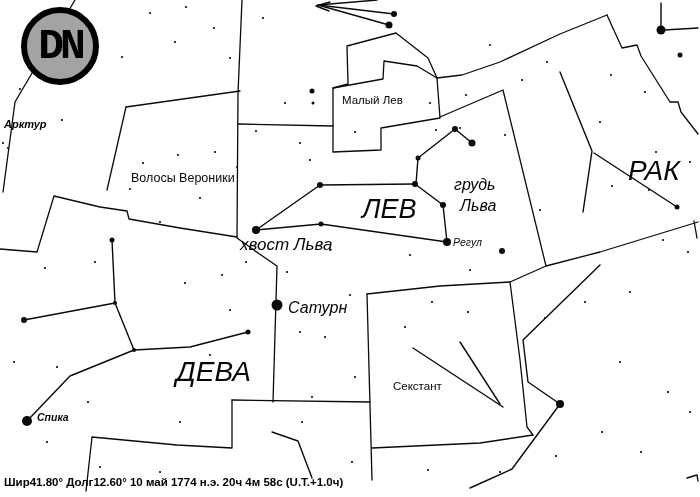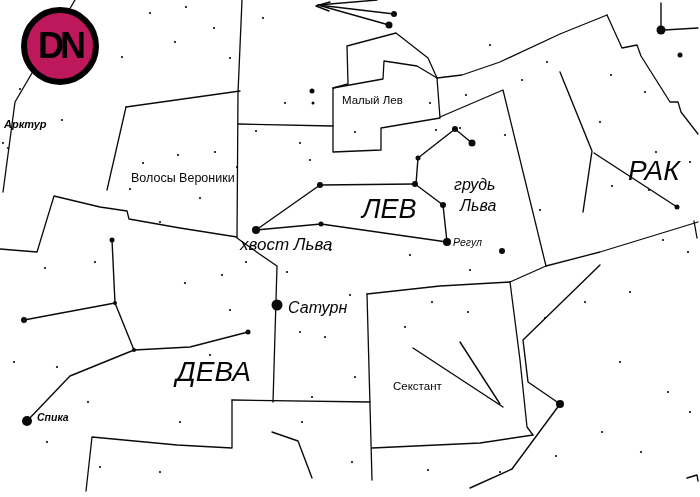--- a/index.html
+++ b/index.html
@@ -3,24 +3,24 @@
 <meta charset="utf-8">
 <style>
   html,body{margin:0;padding:0;background:#fff;}
   #stage{
     position:relative;width:700px;height:497px;background:#ffffff;
     font-family:"Liberation Sans", sans-serif;overflow:hidden;
   }
   #sky-svg{position:absolute;left:0;top:0;}
   .logo{
     position:absolute;left:21px;top:7px;width:66px;height:66px;
-    border:6px solid #000;border-radius:50%;background:#be185d;
+    border:6px solid #000;border-radius:50%;background:#a3a3a3;
     display:flex;align-items:center;justify-content:center;
-    font-weight:700;font-size:36px;letter-spacing:-4px;color:#000;
-    font-family:Liberation Sans, sans-serif;z-index:5;
+    font-weight:700;font-size:43px;letter-spacing:-4px;color:#000;
+    font-family:Liberation Mono, monospace;z-index:5;
   }
   .statusbar{
     position:absolute;left:4px;top:476px;width:696px;height:20px;
     font-size:11.5px;font-weight:700;color:#000;letter-spacing:0px;
     font-family:"Liberation Sans", sans-serif;z-index:5;background:transparent;
   }
   svg text{fill:#060606;}
   svg polyline{fill:none;stroke:#0a0a0a;stroke-linejoin:round;stroke-linecap:round;}
   svg circle{fill:#0a0a0a;stroke:none;}
 </style>
@@ -197,13 +197,16 @@
         <text x="454" y="190" font-size="16" font-style="italic" font-weight="500" font-family="&quot;Liberation Sans&quot;, sans-serif">грудь</text>
         <text x="460" y="211" font-size="16" font-style="italic" font-weight="500" font-family="&quot;Liberation Sans&quot;, sans-serif">Льва</text>
         <text x="453" y="246" font-size="10.5" font-style="italic" font-weight="500" font-family="&quot;Liberation Sans&quot;, sans-serif">Регул</text>
         <text x="288" y="313" font-size="16" font-style="italic" font-weight="500" font-family="&quot;Liberation Sans&quot;, sans-serif">Сатурн</text>
         <text x="37" y="421" font-size="10.5" font-style="italic" font-weight="700" font-family="&quot;Liberation Sans&quot;, sans-serif">Спика</text>
       </g>
     </svg>
   <div class="logo">
     <span>DN</span>
   </div>
+  <div class="statusbar">
+    <span>Шир41.80° Долг12.60°  10 май 1774 н.э. 20ч 4м 58с (U.T.+1.0ч)</span>
+  </div>
 </div>
 
 </body></html>

